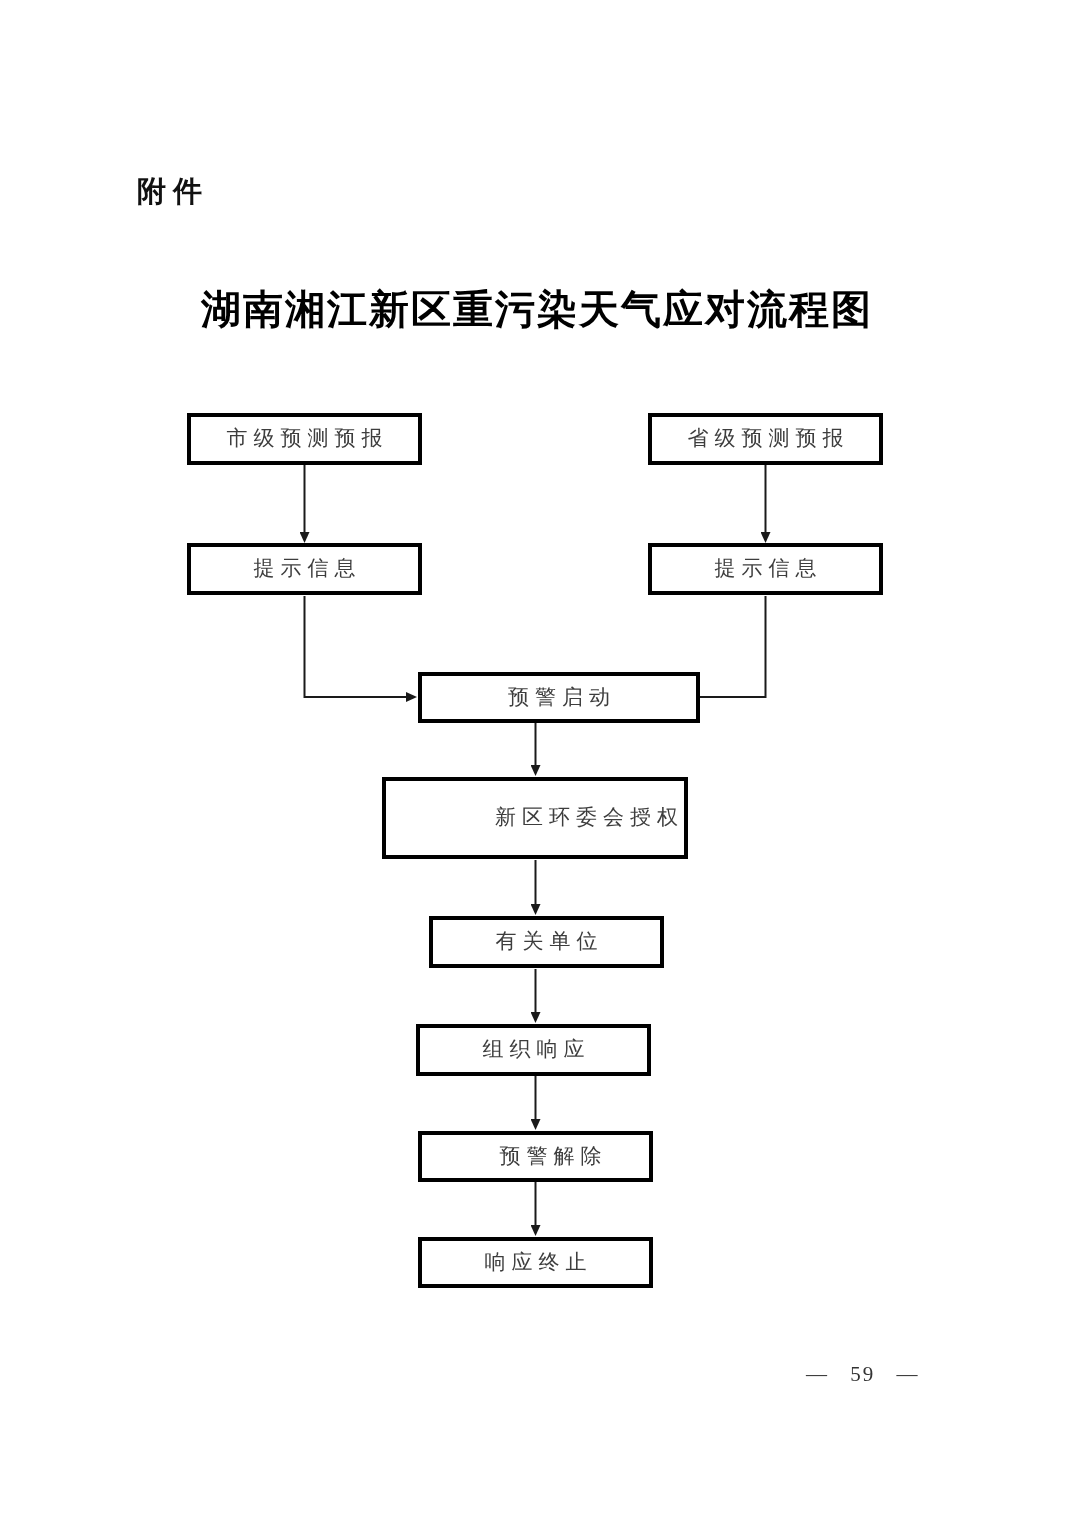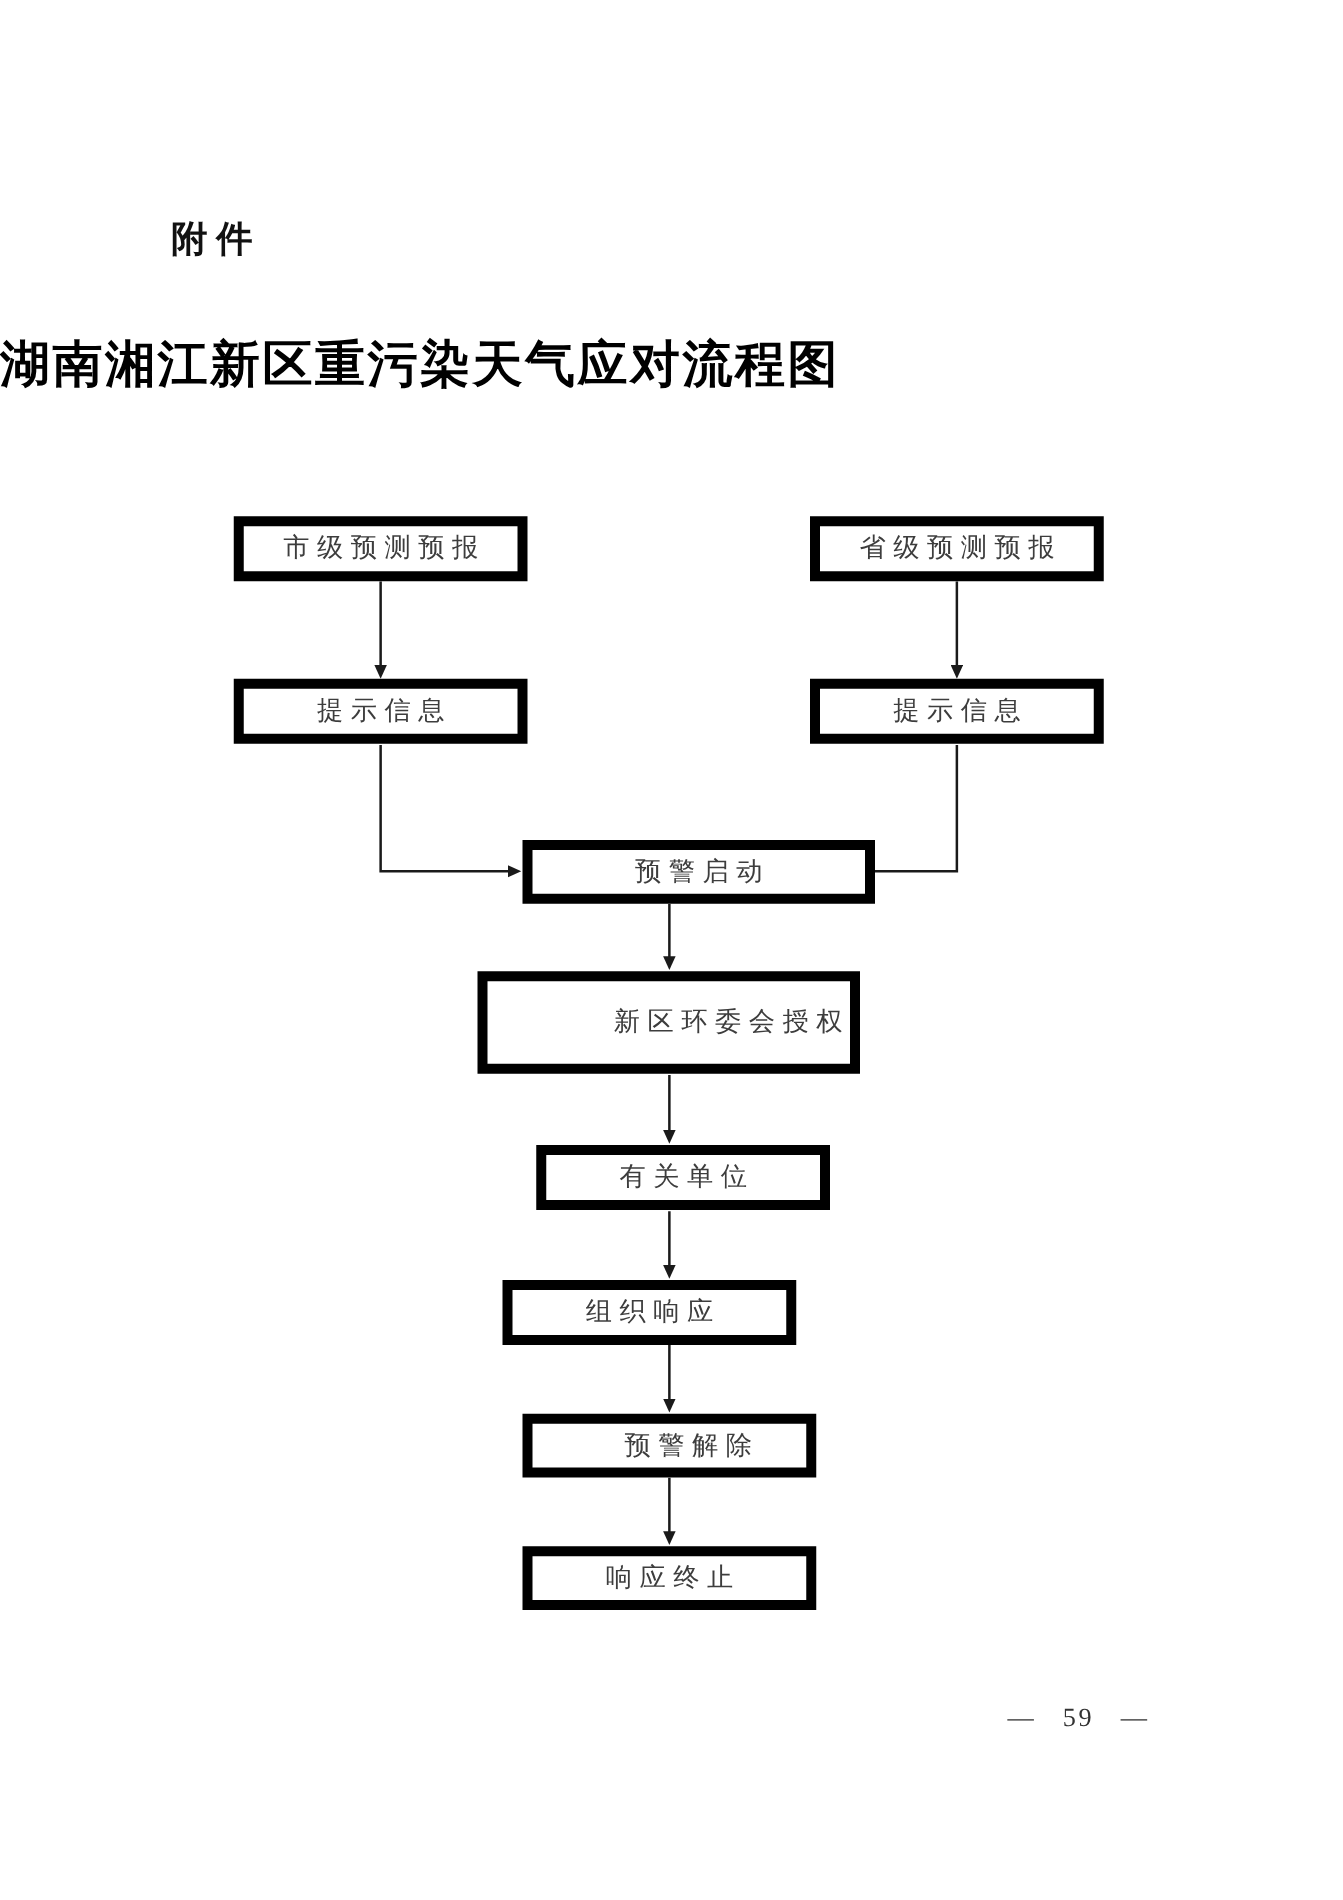--- a/index.html
+++ b/index.html
@@ -17,63 +17,64 @@
     top: 172px;
     font-family: "Liberation Sans", "DejaVu Sans", sans-serif;
     font-weight: 600;
     font-size: 29px;
     color: #111111;
     letter-spacing: 7px;
   }
   .title {
     position: absolute;
     left: 0;
-    top: 264px;
+    top: 282px;
     width: 100%;
     margin: 0;
+    text-align: center;
     font-family: "Liberation Serif", "DejaVu Serif", serif;
     font-weight: bold;
     font-size: 40px;
     color: #000000;
     letter-spacing: 2px;
   }
   .flowchart {
     position: absolute;
     left: 0; top: 0;
     width: 1074px; height: 1520px;
   }
   .connectors {
     position: absolute;
     left: 0; top: 0;
   }
   .node {
     position: absolute;
     box-sizing: border-box;
-    border: 8px solid #000000;
+    border: 4px solid #000000;
     background: #ffffff;
     display: flex;
     flex-direction: column;
     align-items: center;
     justify-content: center;
     color: #3d3d3d;
     font-size: 21px;
     letter-spacing: 6px;
     line-height: 1.6;
     padding-left: 6px; 
     text-align: center;
     white-space: nowrap;
   }
   .n-city-forecast   { left: 187px; top: 413px; width: 235px; height: 52px; }
   .n-prov-forecast   { left: 648px; top: 413px; width: 235px; height: 52px; }
   .n-city-notice     { left: 187px; top: 543px; width: 235px; height: 52px; }
   .n-prov-notice     { left: 648px; top: 543px; width: 235px; height: 52px; }
   .n-warning-start   { left: 418px; top: 672px; width: 282px; height: 51px; }
   .n-authorize       { left: 382px; top: 777px; width: 306px; height: 82px; align-items: flex-end; }
   .n-units           { left: 418px; top: 916px; width: 235px; height: 52px; margin-left: 11px; }
-  .n-organize        { left: 402px; top: 1024px; width: 235px; height: 52px; }
+  .n-organize        { left: 416px; top: 1024px; width: 235px; height: 52px; }
   .n-lift            { left: 418px; top: 1131px; width: 235px; height: 51px; padding-left: 36px; }
   .n-end             { left: 418px; top: 1237px; width: 235px; height: 51px; }
   .page-number {
     position: absolute;
     left: 806px;
     top: 1362px;
     font-size: 21px;
     color: #333333;
     letter-spacing: 2px;
     word-spacing: 14px;

